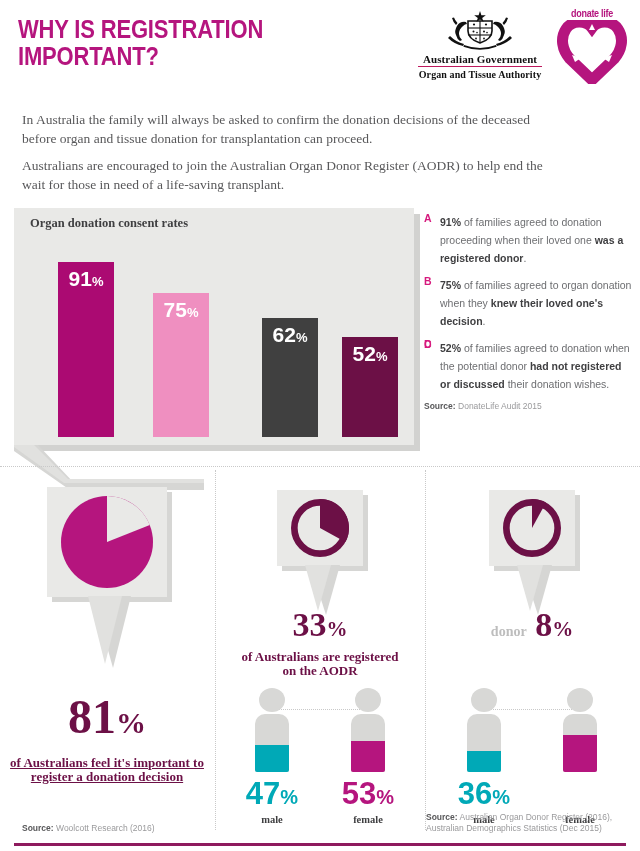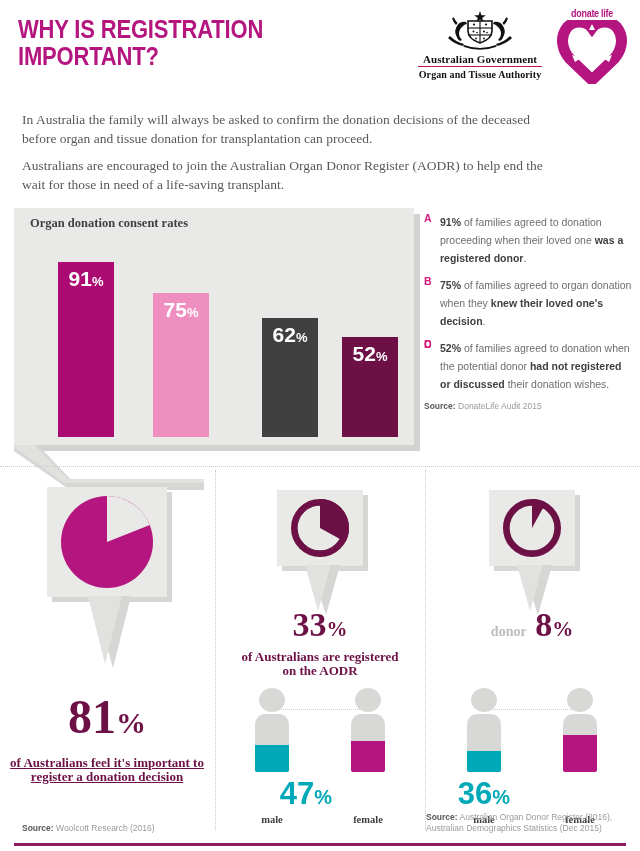--- a/index.html
+++ b/index.html
@@ -264,26 +264,27 @@
         <polygon points="5,0 35,0 21,50" fill="#d6d6d4"></polygon>
         <polygon points="0,0 26,0 13,46" fill="#e1e1df"></polygon>
       </svg></div>
     <div class="big-num" style="left: 210px; top: 608px; width: 220px; font-size: 34px; line-height: 34px;">33<span style="font-size:21px;">%</span></div>
     <div class="cap" style="left: 220px; top: 650px; width: 200px;">of Australians are registered<br>on the AODR</div>
     <div class="connector" style="left: 272px; top: 709px; width: 96px;"></div>
     <div class="person-head" style="left: 259px; top: 688px; width: 26px; height: 24px;"></div>
     <div class="person-body" style="left: 255px; top: 714px; width: 34px; height: 58px; border-radius: 10px 10px 2px 2px;">
       <div class="person-fill" style="height: 27px; background: rgb(0, 169, 183);"></div>
     </div>
-    <div class="gnum" style="left: 212px; top: 778px; width: 120px; color: rgb(0, 169, 183); text-align: right;">47<span class="pc">%</span></div>
+    <div class="gnum" style="left: 212px; top: 778px; width: 120px; color: rgb(0, 169, 183);">47<span class="pc">%</span></div>
     <div class="glabel" style="left: 222px; top: 814px; width: 100px;">male</div>
     <div class="person-head" style="left: 355px; top: 688px; width: 26px; height: 24px;"></div>
     <div class="person-body" style="left: 351px; top: 714px; width: 34px; height: 58px; border-radius: 10px 10px 2px 2px;">
       <div class="person-fill" style="height: 31px; background: rgb(181, 21, 126);"></div>
     </div>
+    <div class="gnum" style="left: 308px; top: 778px; width: 120px; color: rgb(181, 21, 126);">53<span class="pc">%</span></div>
     <div class="glabel" style="left: 318px; top: 814px; width: 100px;">female</div>
     <div class="bubble-sh" style="left: 494px; top: 495px; width: 86px; height: 76px;"></div>
     <div class="bubble" style="left: 489px; top: 490px; width: 86px; height: 76px;"></div>
     <div class="abs" style="left: 503px; top: 499px;"><svg width="58" height="58" viewBox="0 0 58 58">
         <circle cx="29" cy="29" r="25.665" fill="none" stroke="#6c1046" stroke-width="6.67"></circle>
         <path d="M 29 29 L 29 0 A 29 29 0 0 1 42.97085654894974 3.587106278727955 Z" fill="#6c1046"></path>
       </svg></div>
     <div class="abs" style="left: 517px; top: 565px; width: 36px; height: 50px;"><svg width="36" height="50" viewBox="0 0 36 50">
         <polygon points="5,0 35,0 21,50" fill="#d6d6d4"></polygon>
         <polygon points="0,0 26,0 13,46" fill="#e1e1df"></polygon>

